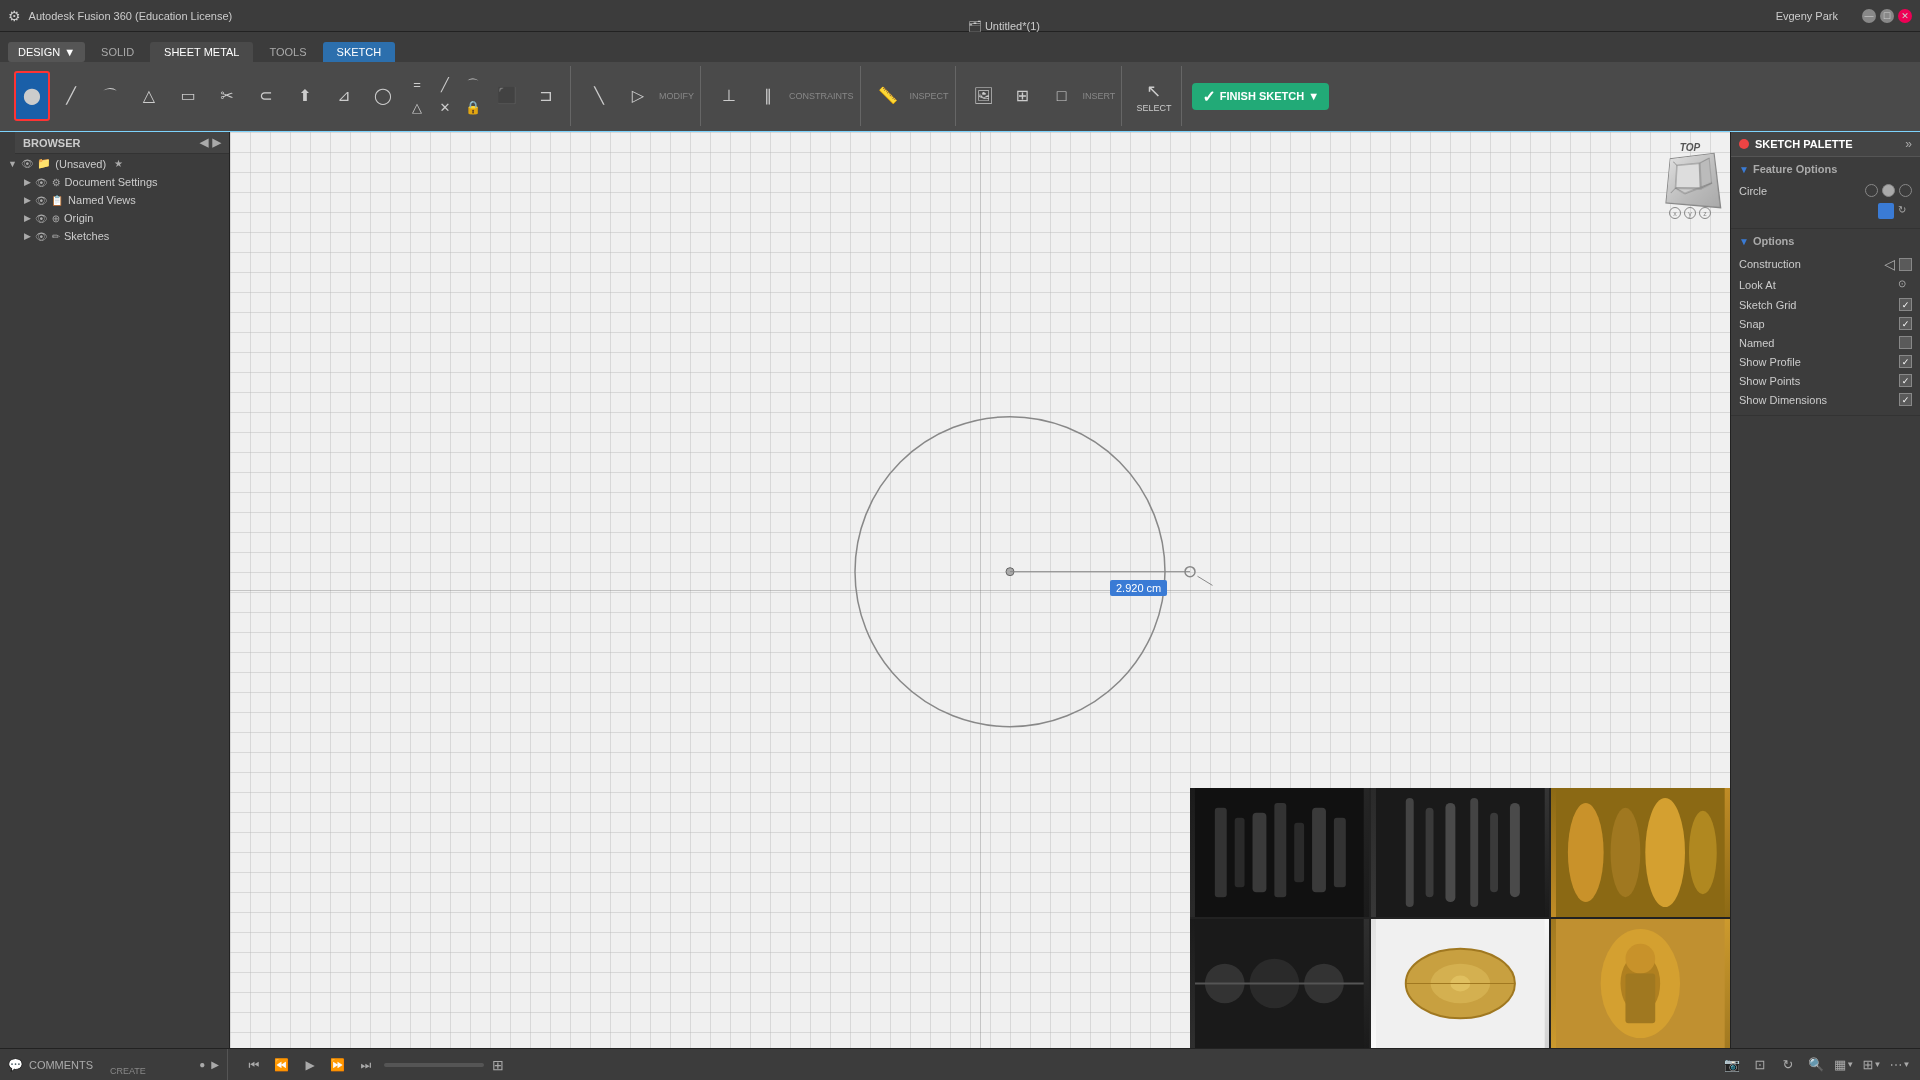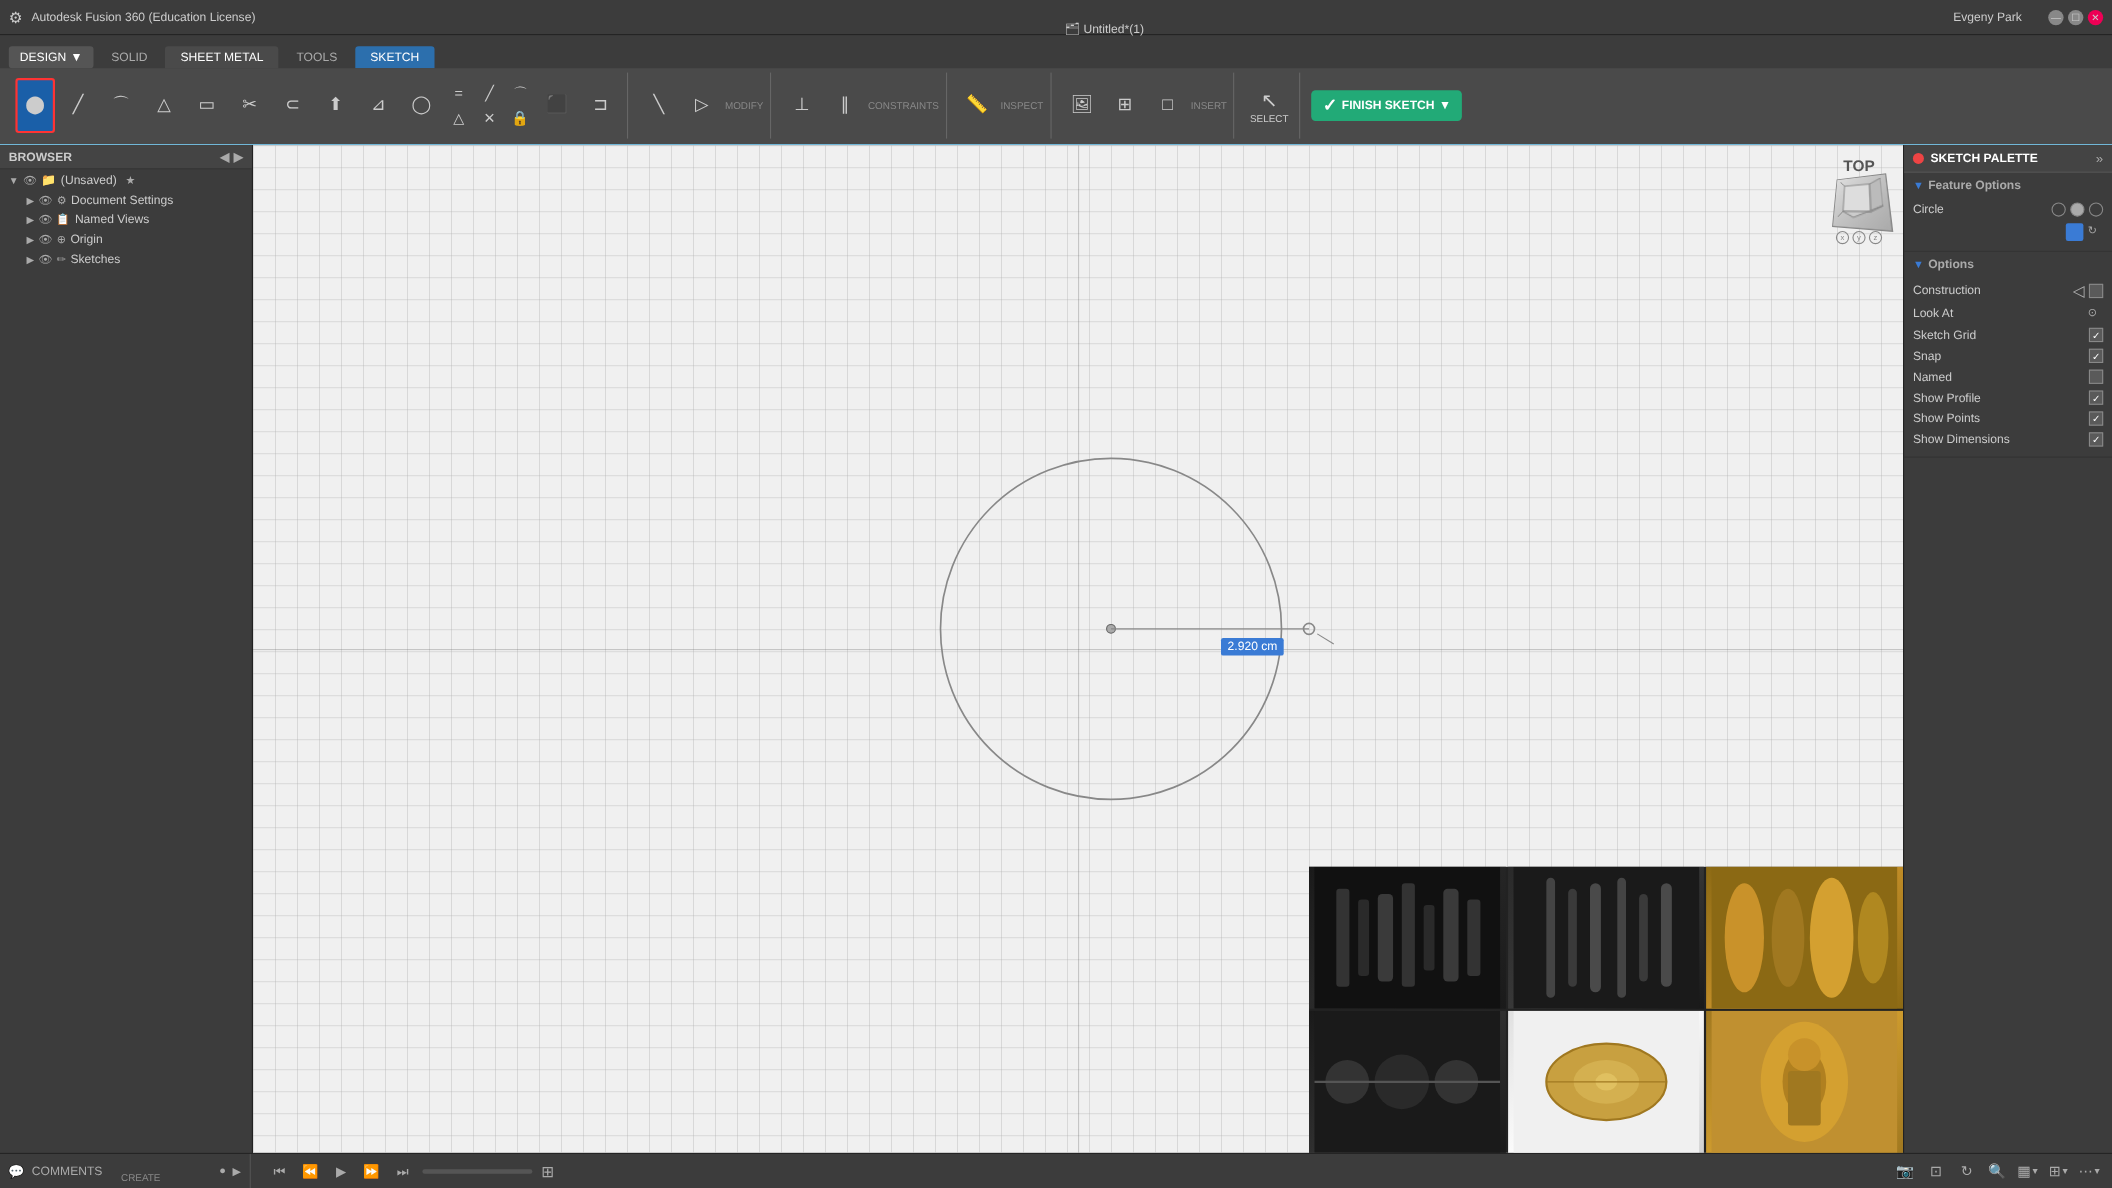--- a/index.html
+++ b/index.html
@@ -139,20 +139,21 @@
     #browser-header {
       display: flex;
       align-items: center;
       justify-content: space-between;
       padding: 4px 8px;
       background: #444;
       border-bottom: 1px solid #333;
       font-size: 11px;
       font-weight: bold;
       color: #ccc;
+      margin-left: 15px;
     }
     .browser-item {
       display: flex;
       align-items: center;
       gap: 4px;
       padding: 3px 8px;
       cursor: pointer;
       font-size: 11px;
       color: #ccc;
     }
@@ -342,24 +343,25 @@
       position: absolute;
       top: 10px;
       right: 10px;
       width: 60px;
       height: 80px;
       display: flex;
       flex-direction: column;
       align-items: center;
     }
     .cube-face-top {
-      font-size: 14px;
+      font-size: 10px;
       color: #555;
       text-align: center;
       font-weight: bold;
+      font-style: italic;
     }
     .cube-box {
       width: 50px;
       height: 50px;
       background: linear-gradient(135deg, #ddd 0%, #aaa 100%);
       border: 1px solid #888;
       display: flex;
       align-items: center;
       justify-content: center;
       font-size: 9px;

